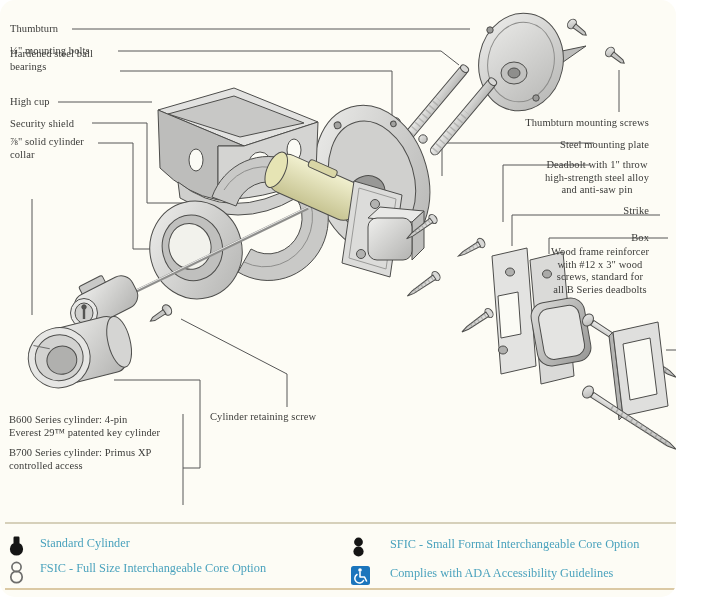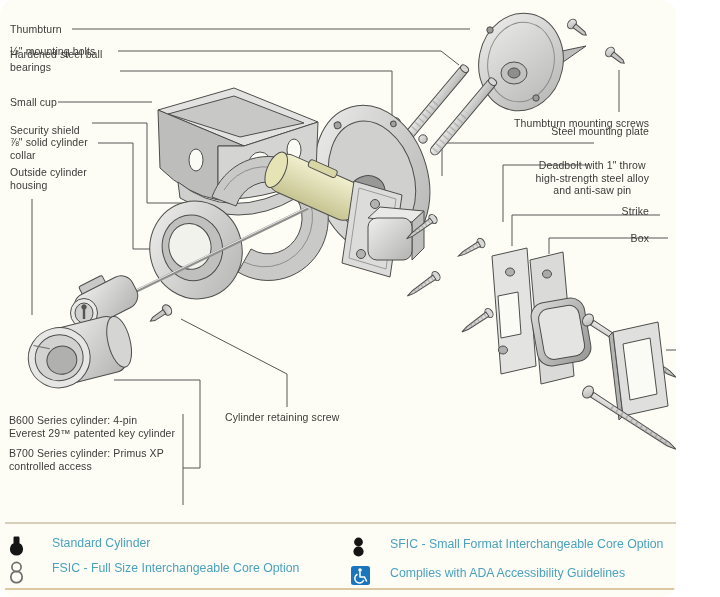--- a/index.html
+++ b/index.html
@@ -1,29 +1,29 @@
 <!DOCTYPE html>
 <html><head>
 <meta charset="utf-8">
 <style>
   html,body{margin:0;padding:0;background:#ffffff;}
   .stage{
     position:relative;width:676px;height:597px;overflow:hidden;
-    background:#fdfcf5;font-family:Liberation Sans, sans-serif;border-radius:15px;
+    background:#fdfcf5;font-family:Liberation Serif, serif;border-radius:15px;
   }
   .stage svg{position:absolute;left:0;top:0;}
   .lbl{
     position:absolute;font-size:10.5px;line-height:1.2;color:#3b3b39;
     white-space:pre-line;letter-spacing:.1px;
   }
   .lbl.r{text-align:center;}
   .legend-item{position:absolute;display:flex;align-items:center;}
   .licon{display:inline-flex;width:22px;justify-content:center;flex:none;}
   .ltext{font-size:12.3px;color:#4aa2bd;white-space:nowrap;}
-  .gap-l .ltext{margin-left:22px;}
+  .gap-l .ltext{margin-left:10px;}
   .gap-r .ltext{margin-left:17px;}
   .sep{position:absolute;left:5px;width:710px;height:2px;}
   .sep.top{top:522px;background:#d6d0ba;}
   .sep.bot{top:588px;background:#dbc9a4;}
 </style>
 </head>
 <body>
 
 <div class="stage">
 
@@ -231,36 +231,38 @@
           <ellipse cx="0" cy="0" rx="5" ry="6.5" fill="url(#gm)"></ellipse>
         </g>
       </g>
     </g>
   </svg>
 
   <div class="lbl" style="left:10px;top:23px">Thumbturn</div>
   <div class="lbl" style="left:10px;top:45px">¼" mounting bolts</div>
   <div class="lbl" style="left:10px;top:48px">Hardened steel ball
 bearings</div>
-  <div class="lbl" style="left:10px;top:96px">Small cup</div>
-  <div class="lbl" style="left:10px;top:124px">Security shield</div>
+  <div class="lbl" style="left:10px;top:96px">High cup</div>
+  <div class="lbl" style="left:10px;top:118px">Security shield</div>
   <div class="lbl" style="left:10px;top:136px">⅞" solid cylinder
 collar</div>
-  <div class="lbl" style="left:10px;top:166px">Outside cylinder
-housing</div>
 
   <div class="lbl r" style="right:27px;top:117px">Thumbturn mounting screws</div>
-  <div class="lbl r" style="right:27px;top:125px">Steel mounting plate</div>
+  <div class="lbl r" style="right:27px;top:139px">Steel mounting plate</div>
   <div class="lbl r" style="right:27px;top:159px">Deadbolt with 1" throw
 high-strength steel alloy
 and anti-saw pin</div>
   <div class="lbl r" style="right:27px;top:205px">Strike</div>
   <div class="lbl r" style="right:27px;top:232px">Box</div>
-
-  <div class="lbl" style="left:225px;top:411px">Cylinder retaining screw</div>
+  <div class="lbl r" style="right:27px;top:246px">Wood frame reinforcer
+with #12 x 3" wood
+screws, standard for
+all B Series deadbolts</div>
+
+  <div class="lbl" style="left:210px;top:411px">Cylinder retaining screw</div>
   <div class="lbl" style="left:9px;top:414px">B600 Series cylinder: 4-pin
 Everest 29™ patented key cylinder</div>
   <div class="lbl" style="left:9px;top:447px">B700 Series cylinder: Primus XP
 controlled access</div>
 
   <div class="sep top"></div>
 
   <div class="legend-item gap-l" style="left:8px;top:536px">
     <span class="licon">
       <svg width="17" height="21" viewBox="0 0 17 21">

